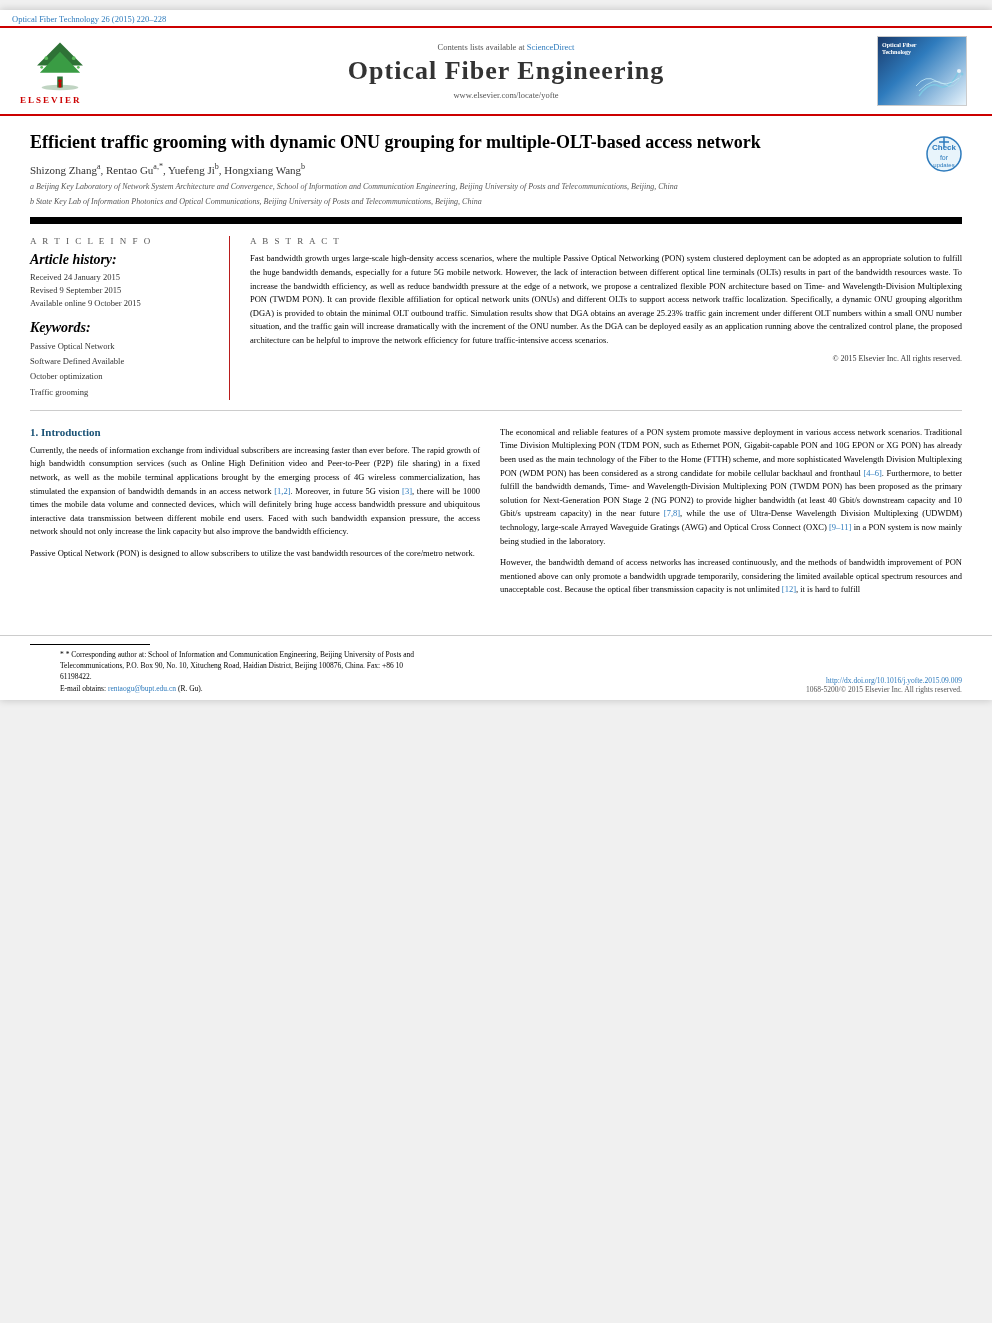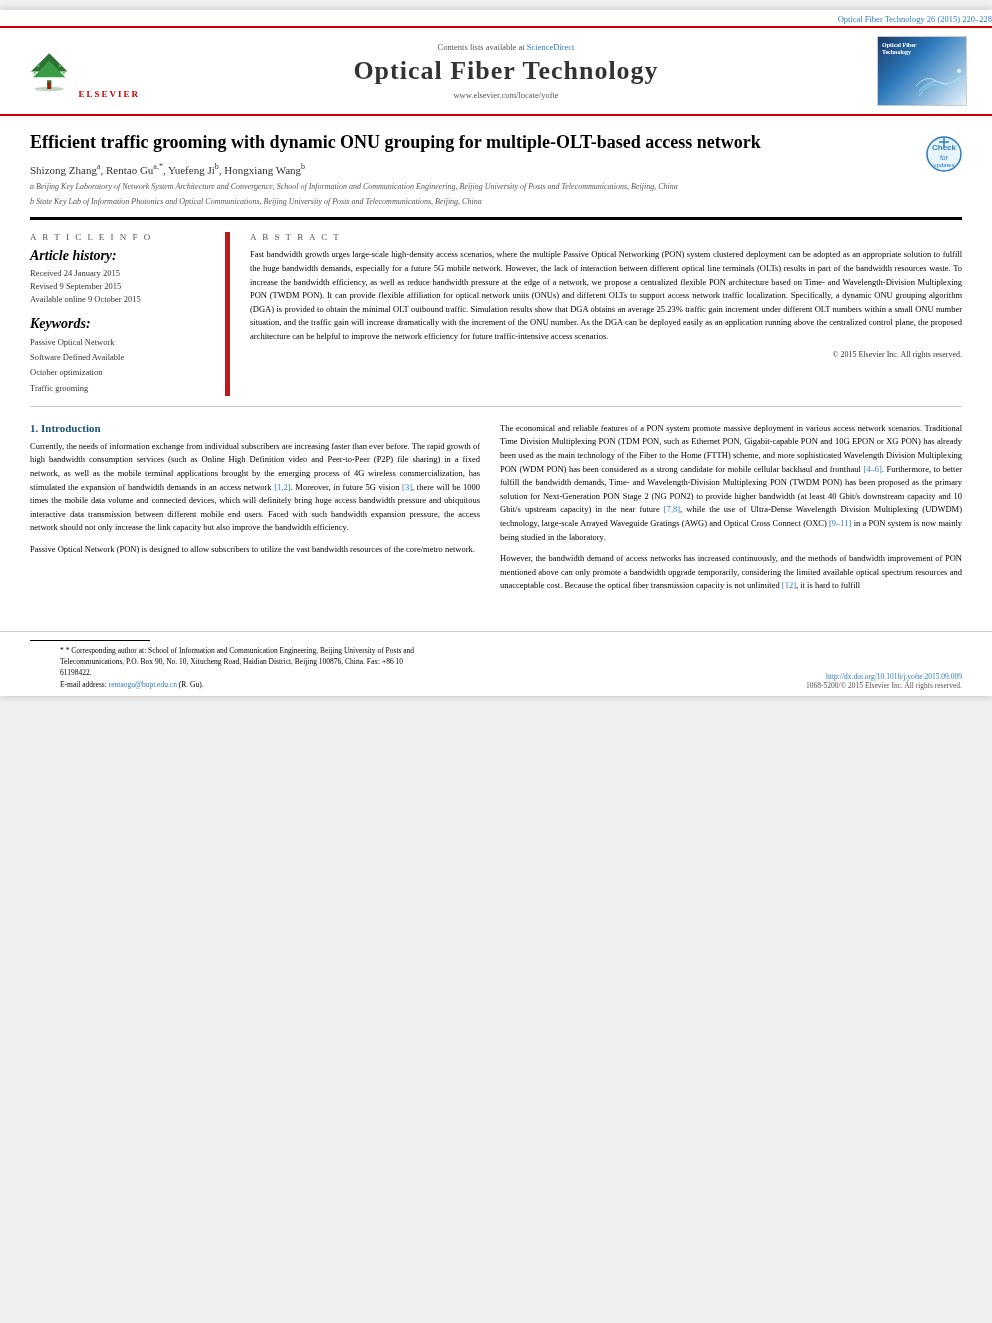--- a/index.html
+++ b/index.html
@@ -14,44 +14,44 @@
     }
     .page {
       width: 992px;
       background: #fff;
       padding: 0;
       box-shadow: 0 0 8px rgba(0,0,0,0.2);
     }
 
     
     .journal-ref-bar {
-      text-align: right;
-      padding: 4px 0 2px;
+      text-align: left;
+      padding: 4px 12px 2px;
       font-size: 8.5px;
       color: #2e7bbd;
     }
 
     
     .journal-header {
       display: flex;
       align-items: center;
       border-top: 2px solid #c00;
       border-bottom: 2px solid #c00;
       padding: 8px 20px;
       gap: 10px;
       margin-bottom: 0;
     }
     .journal-header-left {
       width: 120px;
       min-width: 120px;
     }
     .elsevier-logo {
       display: flex;
-      flex-direction: row;
-      align-items: flex-end;
+      flex-direction: column;
+      align-items: flex-start;
     }
     .elsevier-logo-tree {
       width: 80px;
       height: 55px;
     }
     .elsevier-wordmark {
       font-size: 9px;
       letter-spacing: 2px;
       color: #c00;
       font-weight: bold;
@@ -112,21 +112,21 @@
     }
 
     
     .article-container {
       padding: 0 30px 20px;
     }
 
     
     .article-title-section {
       padding: 15px 0 10px;
-      border-bottom: 3px solid #000000;
+      border-bottom: 7px solid #000000;
       display: flex;
       align-items: flex-start;
       gap: 10px;
     }
     .article-title-text-block {
       flex: 1;
     }
     .article-title {
       font-size: 18px;
       font-weight: bold;
@@ -159,21 +159,21 @@
     
     .article-info-row {
       display: flex;
       gap: 20px;
       padding: 12px 0 10px;
       border-bottom: 1px solid #ccc;
     }
     .article-info-left {
       width: 200px;
       min-width: 200px;
-      border-right: 5px solid #b91c1c;
+      border-right: 1px solid #b91c1c;
       padding-right: 15px;
     }
     .info-section-label {
       font-size: 9px;
       letter-spacing: 2px;
       color: #555;
       font-weight: normal;
       text-transform: uppercase;
       margin-bottom: 6px;
       font-style: normal;
@@ -316,21 +316,21 @@
         </svg>
         <span class="elsevier-wordmark">ELSEVIER</span>
       </div>
     </div>
 
     <div class="journal-header-center">
       <div class="sciencedirect-line">
         <span>Contents lists available at</span>
         <span style="color:#2e7bbd;">ScienceDirect</span>
       </div>
-      <div class="journal-name-main">Optical Fiber Technology</div>
+      <div class="journal-name-main">Optical Fiber Engineering</div>
       <div class="journal-url">www.elsevier.com/locate/yofte</div>
     </div>
 
     <div class="journal-header-right">
       <div class="journal-cover-img">
         <div class="cover-title-text">Optical Fiber</div>
         <div class="cover-title-text">Technology</div>
         <svg class="cover-visual" viewBox="0 0 50 35" xmlns="http://www.w3.org/2000/svg">
           <rect width="50" height="35" fill="none"></rect>
 
@@ -423,21 +423,21 @@
   </div>
 
   <div class="page-footer">
     <div class="footnote-block">
       <div class="footnote-divider"></div>
       <div class="footnote-text">
         <span>* </span>
         <span>* Corresponding author at: School of Information and Communication Engineering, Beijing University of Posts and Telecommunications, P.O. Box 90, No. 10, Xitucheng Road, Haidian District, Beijing 100876, China. Fax: +86 10 61198422.</span>
       </div>
       <div class="footnote-text">
-        <span>E-mail address:</span>
+        <span>E-mail obtains:</span>
         <span style="color:#2e7bbd;">rentaogu@bupt.edu.cn</span>
         <span>(R. Gu).</span>
       </div>
     </div>
     <div style="text-align:right;">
       <div class="doi-link">http://dx.doi.org/10.1016/j.yofte.2015.09.009</div>
       <div class="issn-line">1068-5200/© 2015 Elsevier Inc. All rights reserved.</div>
     </div>
   </div>
 

